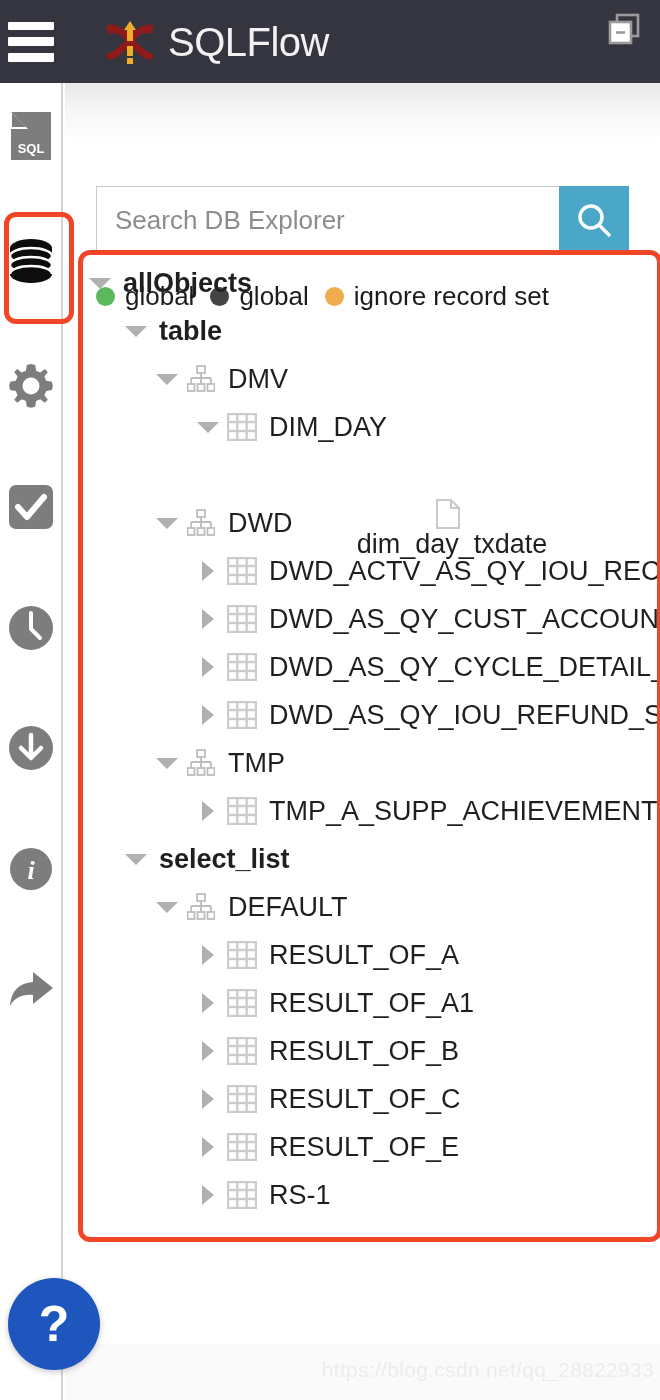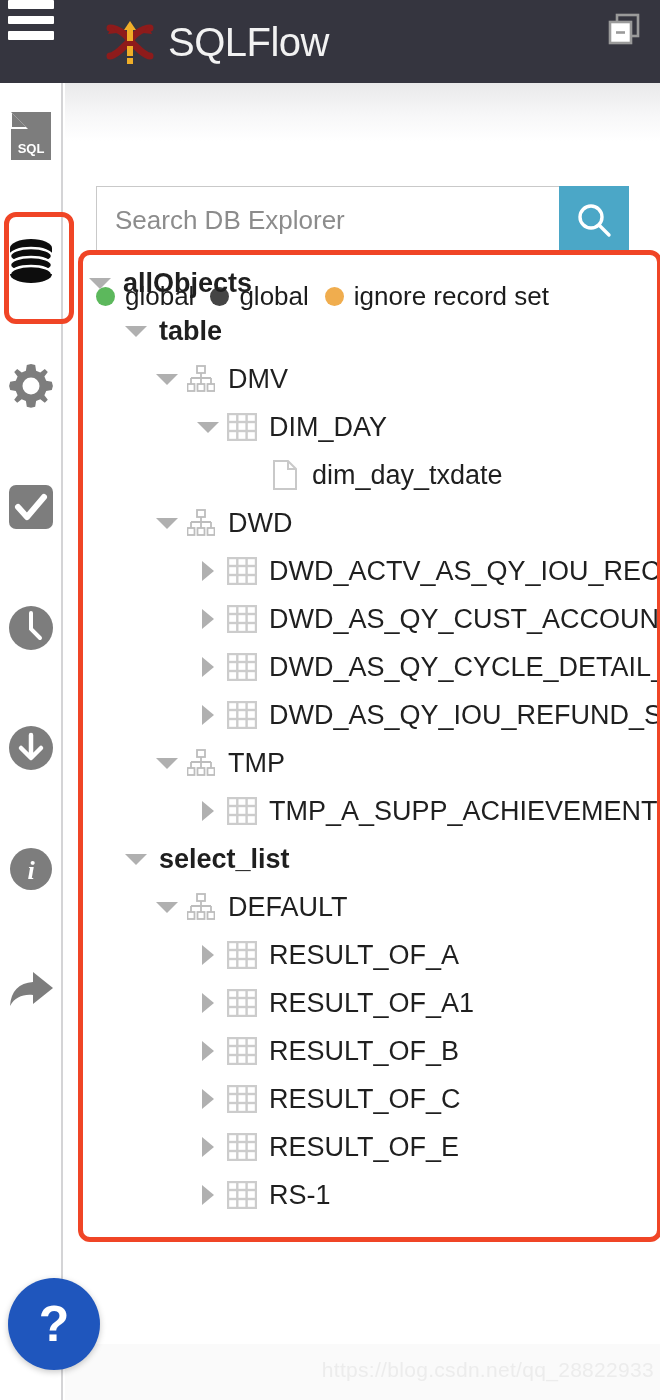--- a/index.html
+++ b/index.html
@@ -8,21 +8,21 @@
     font-family: "Liberation Sans", sans-serif;
     background: #ffffff;
     overflow: hidden;
   }
   #app { position: relative; width: 660px; height: 1400px; background: #fff; }
 
   
   #header {
     position: absolute; left: 0; top: 0; width: 660px; height: 83px;
     background: #35353f;
-    display: flex; 
+    display: flex; align-items: center;
   }
   #hamburger {
     width: 46px; height: 40px; margin-left: 8px;
     display: flex; flex-direction: column; justify-content: center; gap: 7px;
     cursor: pointer;
   }
   #hamburger span {
     display: block; width: 46px; height: 9px; background: #ffffff; border-radius: 1px;
   }
   #brand {
@@ -113,21 +113,21 @@
   .caret-right { width:0;height:0;border-top:10px solid transparent;border-bottom:10px solid transparent;border-left:12px solid #b0b0b0; display:block;}
   .caret-none { width: 30px; }
   .node-icon { width: 38px; flex: none; display: flex; align-items: center; justify-content: center; }
   .node-label { font-size: 27px; color: #1f1f1f; margin-left: 8px; }
   .node.bold .node-label { font-weight: bold; }
 
   .lvl0 { padding-left: 4px; }
   .lvl1 { padding-left: 40px; }
   .lvl2 { padding-left: 71px; }
   .lvl3 { padding-left: 112px; }
-  .lvl4 { padding-left: 155px; }
+  .lvl4 { padding-left: 155px; flex-direction: column; }
 
   #collapse-all {
     position: absolute; right: 19px; top: 12px;
     width: 34px; height: 34px; cursor: pointer; z-index: 7;
   }
 
   
   #help-button {
     position: absolute; left: 8px; top: 1278px;
     width: 92px; height: 92px; border-radius: 50%;

